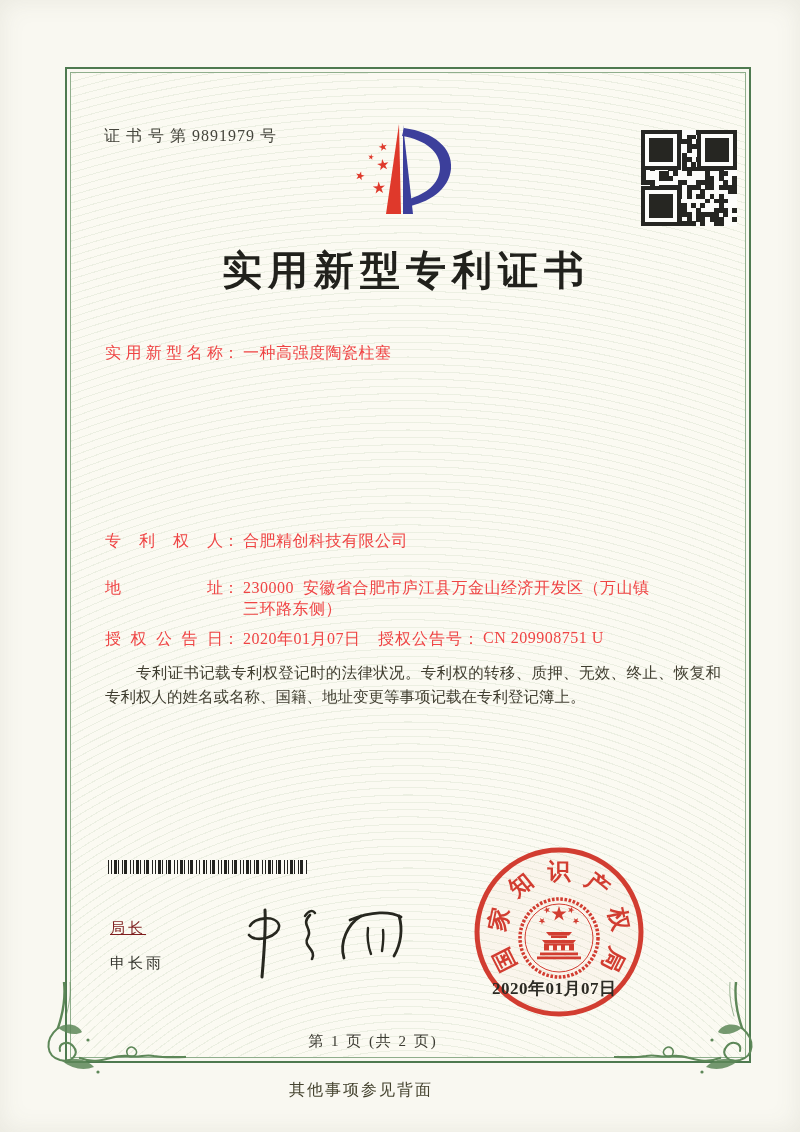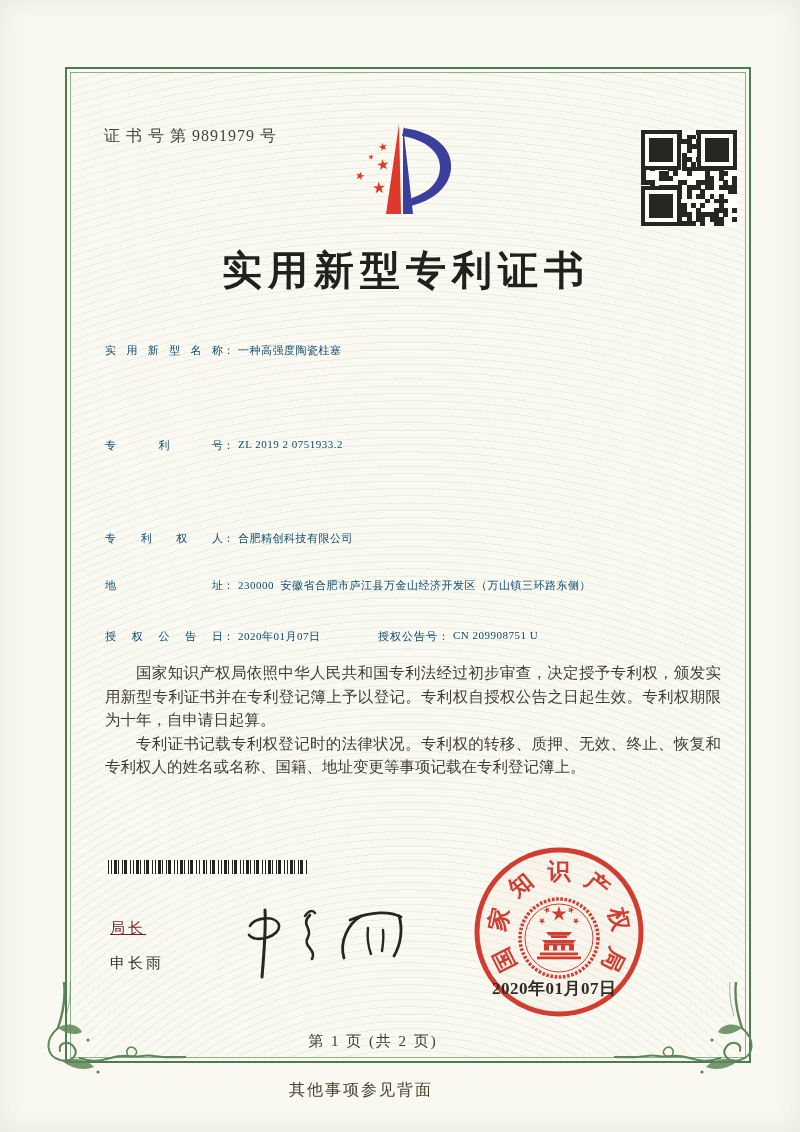--- a/index.html
+++ b/index.html
@@ -10,21 +10,21 @@
        box-shadow:inset 0 0 26px rgba(90,90,70,.10);}
   .frame{position:absolute;left:70px;top:72px;width:674px;height:984px;
        border:1px solid #8fae8c;outline:2px solid #4e7a50;outline-offset:3px;
        background-color:#fbfaf2;
        background-image:repeating-radial-gradient(140% 100% at 50% 135%,
          rgba(125,160,110,.12) 0 1px, rgba(125,160,110,0) 1px 7px);}
   .abs{position:absolute;}
   .cert-no{left:104px;top:126px;font-size:16px;color:#45453c;letter-spacing:1px;}
   .title{left:0;top:243px;width:812px;text-align:center;font-size:40px;font-weight:700;
        letter-spacing:6px;color:#21211c;}
-  .row{left:105px;font-size:11px;color:#0c4a6e;white-space:nowrap;}
+  .row{left:105px;font-size:16px;color:#ef4444;white-space:nowrap;}
   .row .lbl{display:inline-block;width:118px;text-align:justify;text-align-last:justify;
        vertical-align:top;}
   .row .col{display:inline-block;vertical-align:top;margin-right:4px;}
   .row .val{display:inline-block;vertical-align:top;letter-spacing:.5px;white-space:pre-wrap;}
   .row .val.addr{width:415px;}
   .grant2{position:absolute;left:273px;top:0;white-space:nowrap;text-align:center;}
   .paras{left:105px;top:661px;width:616px;font-size:15.5px;line-height:23.5px;
        color:#403e30;text-align:justify;}
   .paras p{margin:0;text-indent:31px;}
   .barcode{left:108px;top:860px;width:199px;height:14px;
@@ -204,36 +204,32 @@
       <i style="left:59.43px;top:91.43px;width:4.87px;height:4.87px"></i>
       <i style="left:73.14px;top:91.43px;width:4.87px;height:4.87px"></i>
       <i style="left:77.71px;top:91.43px;width:4.87px;height:4.87px"></i>
     </div>
 
   <div class="abs title">实用新型专利证书</div>
 
   <div class="abs row" style="top:343px">
     <span class="lbl">实用新型名称</span><span class="col">：</span><span class="val">一种高强度陶瓷柱塞</span>
   </div>
-  <div class="abs row" style="top:438px">
-    <span class="lbl">专利号</span><span class="col">：</span><span class="val">ZL 2019 2 0751933.2</span>
-  </div>
   <div class="abs row" style="top:531px">
     <span class="lbl">专利权人</span><span class="col">：</span><span class="val">合肥精创科技有限公司</span>
   </div>
   <div class="abs row" style="top:578px;white-space:normal">
     <span class="lbl">地址</span><span class="col">：</span><span class="val addr">230000  安徽省合肥市庐江县万金山经济开发区（万山镇三环路东侧）</span>
   </div>
   <div class="abs row" style="top:629px">
     <span class="lbl">授权公告日</span><span class="col">：</span><span class="val">2020年01月07日</span>
     <span class="grant2"><span style="letter-spacing:1px">授权公告号</span><span class="col">：</span><span class="val">CN 209908751 U</span></span>
   </div>
 
   <div class="abs paras">
-    <p>国家知识产权局依照中华人民共和国专利法经过初步审查，决定授予专利权，颁发实用新型专利证书并在专利登记簿上予以登记。专利权自授权公告之日起生效。专利权期限为十年，自申请日起算。</p>
     <p>专利证书记载专利权登记时的法律状况。专利权的转移、质押、无效、终止、恢复和专利权人的姓名或名称、国籍、地址变更等事项记载在专利登记簿上。</p>
   </div>
 
   <div class="abs barcode"></div>
 
   <div class="abs signer-title">局长</div>
   <div class="abs signer-name">申长雨</div>
 
   <svg class="abs sig" viewBox="0 0 180 100" fill="none" stroke="#27271f" stroke-linecap="round" stroke-linejoin="round">
     <path d="M33,26 C34,45 32,70 30,93" stroke-width="3"></path>

